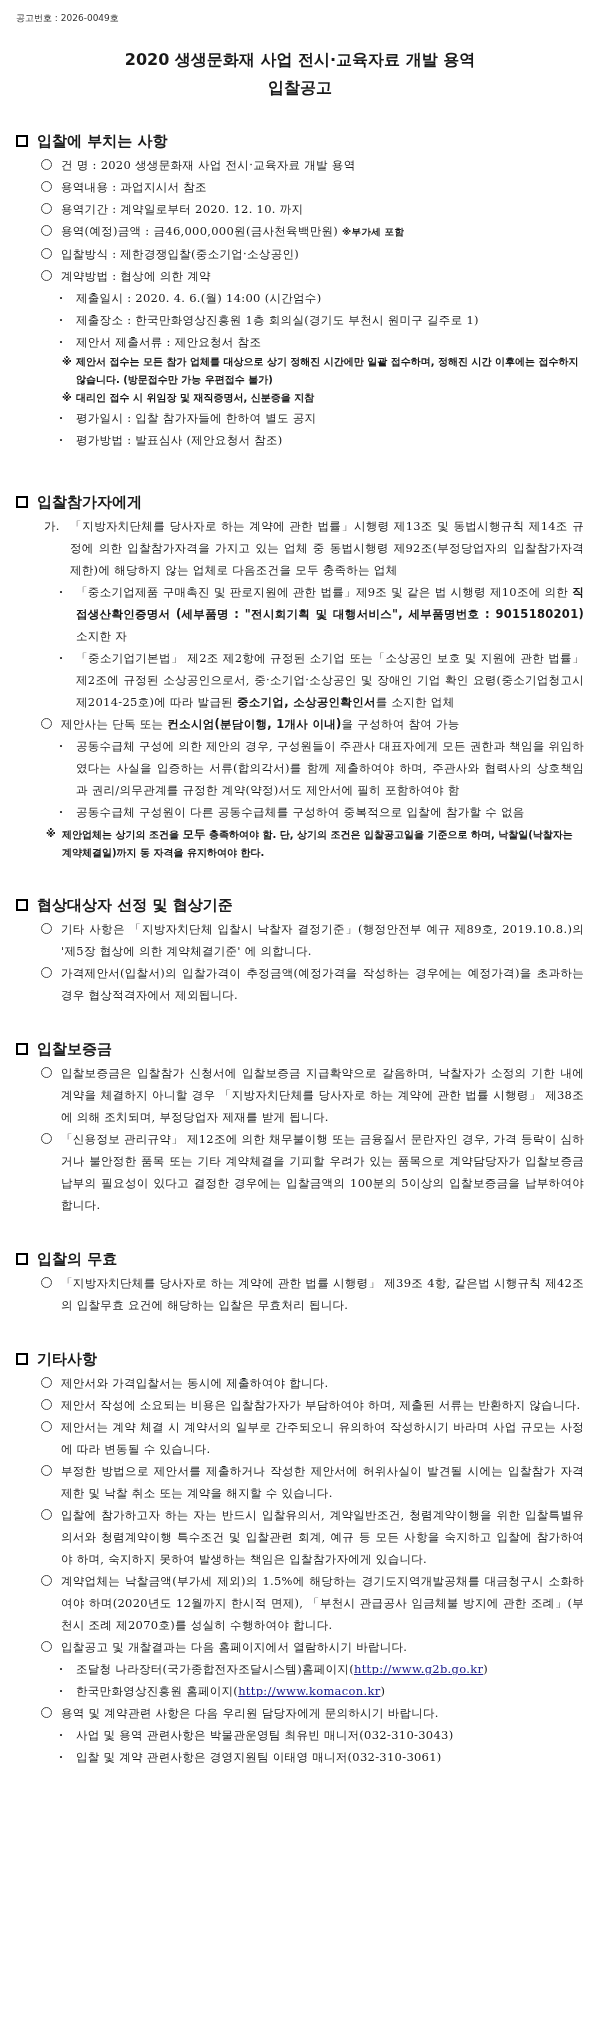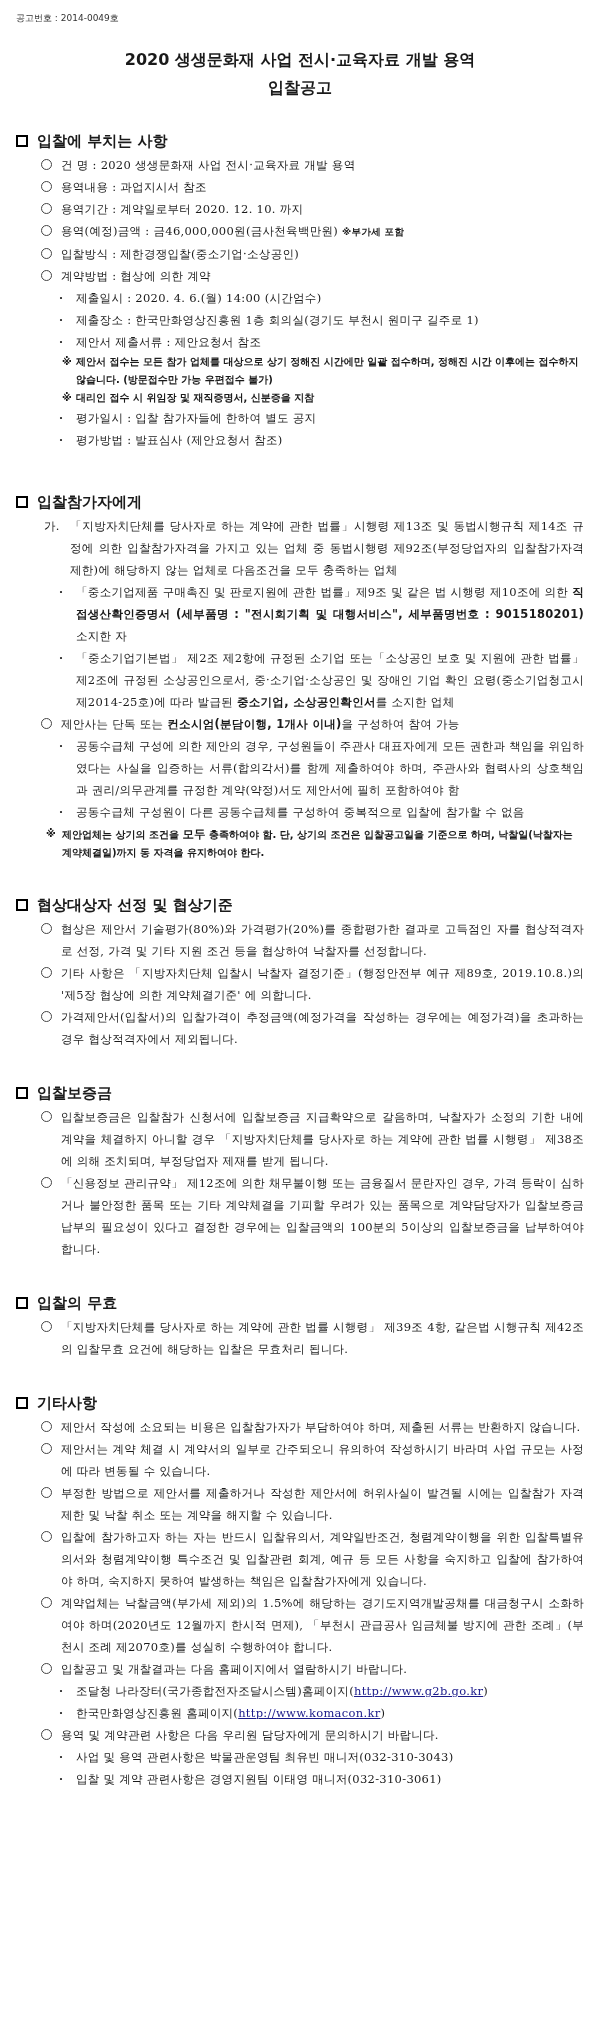--- a/index.html
+++ b/index.html
@@ -30,21 +30,21 @@
   b { font-family: "DejaVu Sans", sans-serif; }
   a.link { color: #1a1a8a; text-decoration: underline; }
   .date { text-align: center; font-family: "DejaVu Sans", sans-serif; font-weight: bold; font-size: 11px; margin-top: 34px; word-spacing: 10px; }
   .org { text-align: center; font-family: "DejaVu Sans", sans-serif; font-weight: bold; font-size: 14px; margin-top: 36px; }
 </style>
 </head>
 <body>
 
 <div class="doc">
 
-  <div class="notice-no">공고번호 : 2014-0049호</div>
+  <div class="notice-no">공고번호 : 2026-0049호</div>
   <div class="title">2020 생생문화재 사업 전시·교육자료 개발 용역</div>
   <div class="title title2">입찰공고</div>
 
   <div class="section" style="margin-top:26px;">
     <div class="section-head">
       <span class="sq"></span>
       <span>입찰에 부치는 사항</span>
     </div>
     <div class="item"><span class="mk"><span class="circle"></span></span><span>건      명 : 2020 생생문화재 사업 전시·교육자료 개발 용역</span></div>
     <div class="item"><span class="mk"><span class="circle"></span></span><span>용역내용 : 과업지시서 참조</span></div>
@@ -73,21 +73,20 @@
     <div class="sub"><span class="mk">·</span><span>공동수급체 구성에 의한 제안의 경우, 구성원들이 주관사 대표자에게 모든 권한과 책임을 위임하였다는 사실을 입증하는 서류(합의각서)를 함께 제출하여야 하며, 주관사와 협력사의 상호책임과 권리/의무관계를 규정한 계약(약정)서도 제안서에 필히 포함하여야 함</span></div>
     <div class="sub"><span class="mk">·</span><span>공동수급체 구성원이 다른 공동수급체를 구성하여 중복적으로 입찰에 참가할 수 없음</span></div>
     <div class="note wide" style="margin-top:2px;"><span class="mk">※</span><span>제안업체는 상기의 조건을 </span><span style="font-size:11.5px;">모두</span><span> 충족하여야 함. 단, 상기의 조건은 입찰공고일을 기준으로 하며, 낙찰일(낙찰자는 계약체결일)까지 동 자격을 유지하여야 한다.</span></div>
   </div>
 
   <div class="section" style="margin-top:30px;">
     <div class="section-head">
       <span class="sq"></span>
       <span>협상대상자 선정 및 협상기준</span>
     </div>
-    <div class="item"><span class="mk"><span class="circle"></span></span><span>협상은 제안서 기술평가(80%)와 가격평가(20%)를 종합평가한 결과로 고득점인 자를 협상적격자로 선정, 가격 및 기타 지원 조건 등을 협상하여 낙찰자를 선정합니다.</span></div>
     <div class="item"><span class="mk"><span class="circle"></span></span><span>기타 사항은 「지방자치단체 입찰시 낙찰자 결정기준」(행정안전부 예규 제89호, 2019.10.8.)의 '제5장 협상에 의한 계약체결기준' 에 의합니다.</span></div>
     <div class="item"><span class="mk"><span class="circle"></span></span><span>가격제안서(입찰서)의 입찰가격이 추정금액(예정가격을 작성하는 경우에는 예정가격)을 초과하는 경우 협상적격자에서 제외됩니다.</span></div>
   </div>
 
   <div class="section" style="margin-top:30px;">
     <div class="section-head">
       <span class="sq"></span>
       <span>입찰보증금</span>
     </div>
     <div class="item"><span class="mk"><span class="circle"></span></span><span>입찰보증금은 입찰참가 신청서에 입찰보증금 지급확약으로 갈음하며, 낙찰자가 소정의 기한 내에 계약을 체결하지 아니할 경우 「지방자치단체를 당사자로 하는 계약에 관한 법률 시행령」 제38조에 의해 조치되며, 부정당업자 제재를 받게 됩니다.</span></div>
@@ -100,20 +99,21 @@
       <span>입찰의 무효</span>
     </div>
     <div class="item"><span class="mk"><span class="circle"></span></span><span>「지방자치단체를 당사자로 하는 계약에 관한 법률 시행령」 제39조 4항, 같은법 시행규칙 제42조의 입찰무효 요건에 해당하는 입찰은 무효처리 됩니다.</span></div>
   </div>
 
   <div class="section" style="margin-top:30px;">
     <div class="section-head">
       <span class="sq"></span>
       <span>기타사항</span>
     </div>
+    <div class="item"><span class="mk"><span class="circle"></span></span><span>제안서와 가격입찰서는 동시에 제출하여야 합니다.</span></div>
     <div class="item"><span class="mk"><span class="circle"></span></span><span>제안서 작성에 소요되는 비용은 입찰참가자가 부담하여야 하며, 제출된 서류는 반환하지 않습니다.</span></div>
     <div class="item"><span class="mk"><span class="circle"></span></span><span>제안서는 계약 체결 시 계약서의 일부로 간주되오니 유의하여 작성하시기 바라며 사업 규모는 사정에 따라 변동될 수 있습니다.</span></div>
     <div class="item"><span class="mk"><span class="circle"></span></span><span>부정한 방법으로 제안서를 제출하거나 작성한 제안서에 허위사실이 발견될 시에는 입찰참가 자격 제한 및 낙찰 취소 또는 계약을 해지할 수 있습니다.</span></div>
     <div class="item"><span class="mk"><span class="circle"></span></span><span>입찰에 참가하고자 하는 자는 반드시 입찰유의서, 계약일반조건, 청렴계약이행을 위한 입찰특별유의서와 청렴계약이행 특수조건 및 입찰관련 회계, 예규 등 모든 사항을 숙지하고 입찰에 참가하여야 하며, 숙지하지 못하여 발생하는 책임은 입찰참가자에게 있습니다.</span></div>
     <div class="item"><span class="mk"><span class="circle"></span></span><span>계약업체는 낙찰금액(부가세 제외)의 1.5%에 해당하는 경기도지역개발공채를 대금청구시 소화하여야 하며(2020년도 12월까지 한시적 면제), 「부천시 관급공사 임금체불 방지에 관한 조례」(부천시 조례 제2070호)를 성실히 수행하여야 합니다.</span></div>
     <div class="item"><span class="mk"><span class="circle"></span></span><span>입찰공고 및 개찰결과는 다음 홈페이지에서 열람하시기 바랍니다.</span></div>
     <div class="sub"><span class="mk">·</span><span>조달청 나라장터(국가종합전자조달시스템)홈페이지(</span><a class="link" href="#">http://www.g2b.go.kr</a><span>)</span></div>
     <div class="sub"><span class="mk">·</span><span>한국만화영상진흥원 홈페이지(</span><a class="link" href="#">http://www.komacon.kr</a><span>)</span></div>
     <div class="item"><span class="mk"><span class="circle"></span></span><span>용역 및 계약관련 사항은 다음 우리원 담당자에게 문의하시기 바랍니다.</span></div>
     <div class="sub"><span class="mk">·</span><span>사업 및 용역 관련사항은 박물관운영팀 최유빈 매니저(032-310-3043)</span></div>

